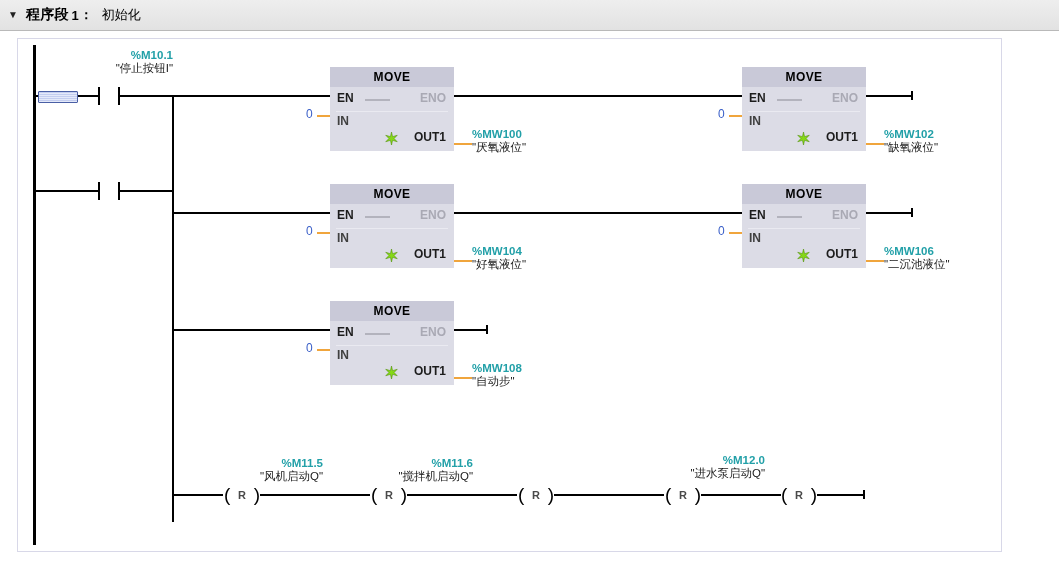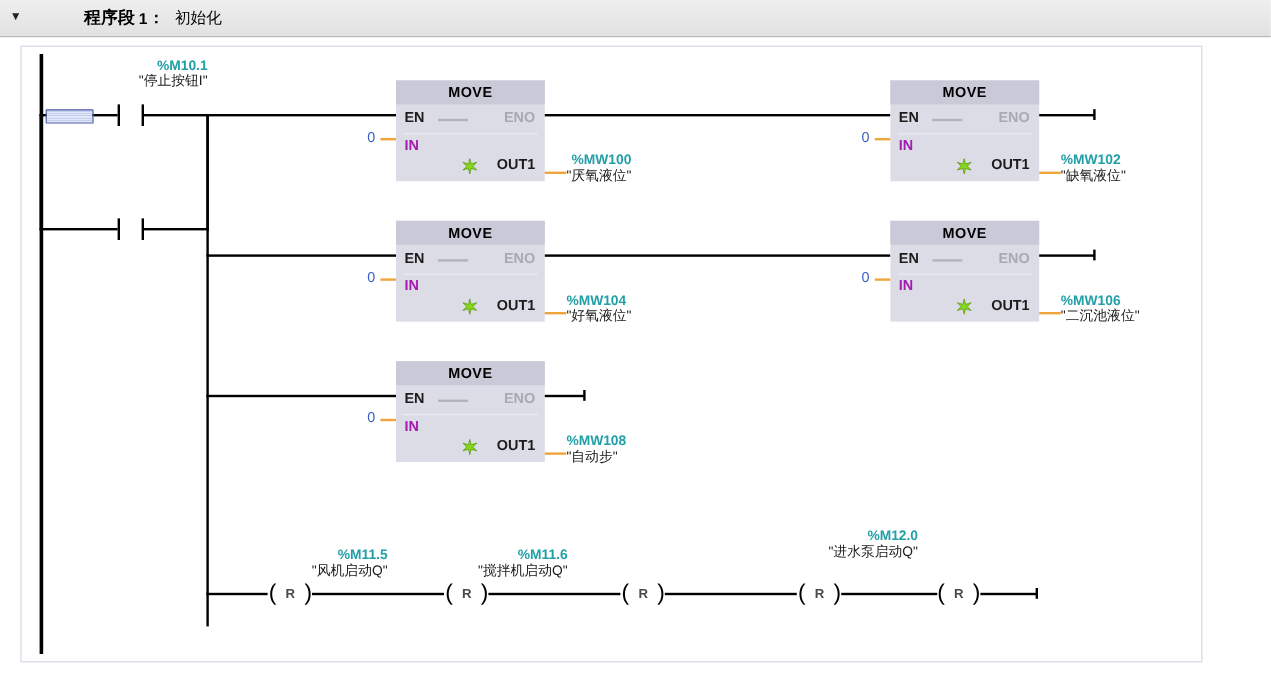--- a/index.html
+++ b/index.html
@@ -18,21 +18,20 @@
     border-bottom:1px solid #b9b9b9;
     display:flex;align-items:center;
   }
   #collapse-arrow{
     width:26px;text-align:center;font-size:10px;color:#222;
     line-height:30px;cursor:pointer;
   }
   #network-title{
     font-size:14px;font-weight:bold;color:#000;
     letter-spacing:.2px;
-    margin-left:44px;
   }
   #network-num{font-size:13px;font-weight:bold;color:#000;margin:0 1px 0 3px;}
   #network-colon{font-size:13px;font-weight:bold;color:#000;margin-right:9px;}
   #network-comment{font-size:13px;color:#000;font-weight:normal;}
 
   
   #ladder-canvas{
     position:absolute;left:17px;top:38px;
     width:983px;height:512px;
     background:#ffffff;
@@ -77,21 +76,21 @@
   .movebox .en{
     position:absolute;left:7px;top:24px;font-size:12px;font-weight:bold;color:#1c1c1c;
   }
   .movebox .enodash{
     position:absolute;left:35px;top:32px;width:25px;height:2px;background:#b3b3bd;
   }
   .movebox .eno{
     position:absolute;right:8px;top:24px;font-size:12px;font-weight:bold;color:#a9a9b4;
   }
   .movebox .in{
-    position:absolute;left:7px;top:47px;font-size:12px;font-weight:bold;color:#a21caf;
+    position:absolute;left:7px;top:47px;font-size:12px;font-weight:bold;color:#404040;
   }
   .movebox .underline{
     position:absolute;left:6px;top:44px;width:112px;height:1px;background:#eaeaf1;
   }
   .movebox .out1{
     position:absolute;right:8px;bottom:7px;font-size:12px;font-weight:bold;color:#1c1c1c;
   }
   .movebox .star{
     position:absolute;right:56px;bottom:6px;width:13px;height:13px;
   }
@@ -166,21 +165,21 @@
     <div class="underline"></div>
     <div class="in">IN</div>
     <svg class="star" viewBox="0 0 12 12">
       <path d="M6 0 L7 4.3 L11.3 3 L8.4 6 L11.3 9 L7 7.7 L6 12 L5 7.7 L0.7 9 L3.6 6 L0.7 3 L5 4.3 Z" fill="#86d916" stroke="#4b8c00" stroke-width="0.5"></path>
     </svg>
     <div class="out1">OUT1</div>
   </div>
   <div class="invalue" style="left:288px;top:68px;">0</div>
   <div class="owire" style="left:299px;top:76px;width:13px;"></div>
   <div class="owire" style="left:436px;top:104px;width:18px;"></div>
-  <div class="oplabel" style="left:454px;top:89px;text-align:right;">
+  <div class="oplabel" style="left:454px;top:89px;text-align:left;">
     <div class="addr">%MW100</div>
     <div class="sym">"厌氧液位"</div>
   </div>
 
   <div class="wire-h" style="left:436px;top:56px;width:288px;"></div>
 
   <div class="movebox" style="left:724px;top:28px;">
     <div class="hdr">MOVE</div>
     <div class="en">EN</div>
     <div class="enodash"></div>
@@ -296,21 +295,21 @@
   </div>
   <div class="wire-h" style="left:389px;top:455px;width:110px;"></div>
 
   <div class="coil" style="left:500px;top:446px;">
     <div class="p lp">(</div>
     <div class="r">R</div>
     <div class="p rp">)</div>
   </div>
   <div class="wire-h" style="left:536px;top:455px;width:110px;"></div>
 
-  <div class="oplabel" style="left:617px;top:402px;width:130px;">
+  <div class="oplabel" style="left:617px;top:415px;width:130px;">
     <div class="addr">%M12.0</div>
     <div class="sym">"进水泵启动Q"</div>
   </div>
   <div class="coil" style="left:647px;top:446px;">
     <div class="p lp">(</div>
     <div class="r">R</div>
     <div class="p rp">)</div>
   </div>
   <div class="wire-h" style="left:683px;top:455px;width:80px;"></div>
 

